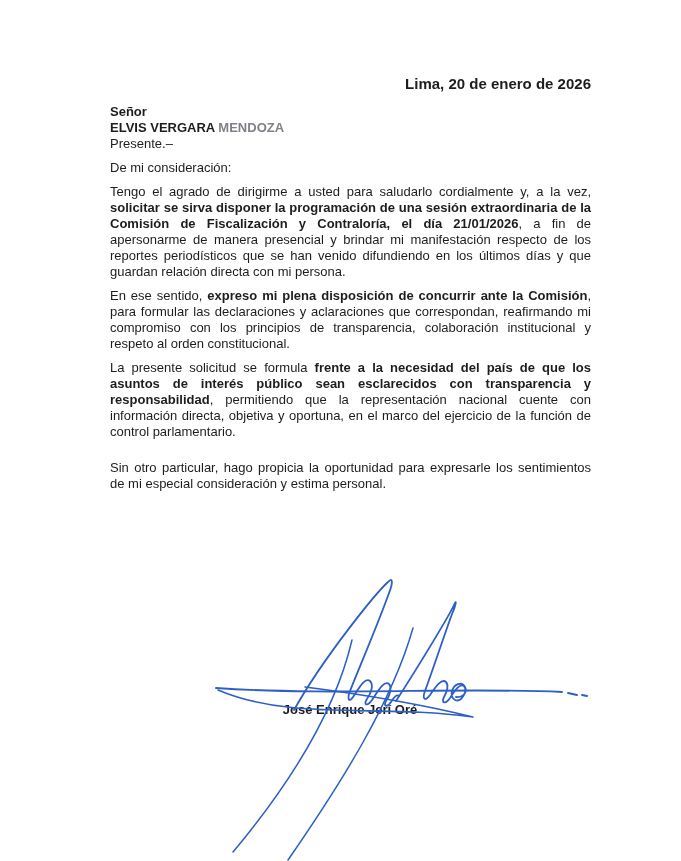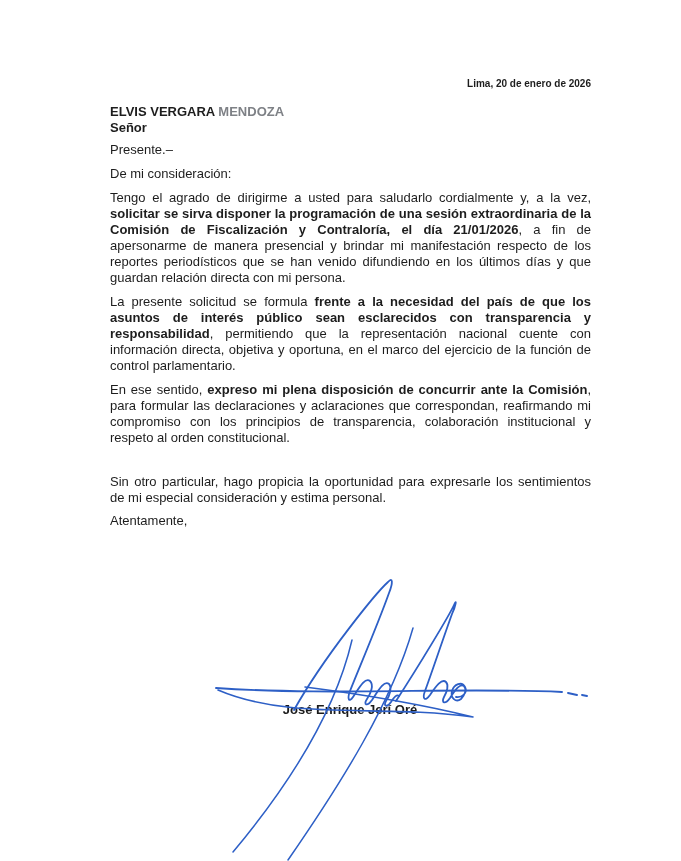--- a/index.html
+++ b/index.html
@@ -14,32 +14,32 @@
   }
   .page {
     position:absolute; top:0; left:0;
     box-sizing:border-box;
     width:681px;
     padding:76px 90px 0 110px;
   }
   .date {
     text-align:right;
     font-weight:bold;
-    font-size:10px; line-height:15px;
+    font-size:15px; line-height:15px;
     margin-bottom:13px;
   }
   .rec-line { font-size:13px; line-height:16px; }
   .bold { font-weight:bold; }
   .name-light { color:#7e8186; font-weight:bold; }
-  .presente { margin-top:6px; font-size:13px; line-height:16px; }
+  .presente { font-size:13px; line-height:16px; }
   p.para {
     margin:8px 0 0 0;
     font-size:13px; line-height:16px;
   }
-  p.para.tall { margin-top:28px; }
+  p.para.tall { margin-top:20px; }
   .just { text-align:justify; }
   .closing { margin-top:7px; font-size:13px; line-height:16px; }
   .sig-name-block {
     position:absolute;
     left:230px; top:702px; width:240px;
     text-align:center;
     font-weight:bold;
     font-size:13px; line-height:16.5px;
     color:#1b1b1b;
     z-index:2;
@@ -58,38 +58,37 @@
   }
 </style>
 </head>
 <body>
 
 <div class="page">
 
   <div class="date">Lima, 20 de enero de 2026</div>
 
   <div>
+    <div class="rec-line bold">Señor</div>
     <div class="rec-line"><span class="bold">ELVIS VERGARA </span><span class="name-light">MENDOZA</span></div>
-    <div class="rec-line bold">Señor</div>
   </div>
 
   <div class="presente">Presente.–</div>
 
 
   <p class="para">De mi consideración:</p>
 
   <p class="para just"><span>Tengo el agrado de dirigirme a usted para saludarlo cordialmente y, a la vez, </span><b>solicitar se sirva disponer la programación de una sesión extraordinaria de la Comisión de Fiscalización y Contraloría, el día 21/01/2026</b><span>, a fin de apersonarme de manera presencial y brindar mi manifestación respecto de los reportes periodísticos que se han venido difundiendo en los últimos días y que guardan relación directa con mi persona.</span></p>
 
+  <p class="para just"><span>En ese sentido, </span><b>expreso mi plena disposición de concurrir ante la Comisión</b><span>, para formular las declaraciones y aclaraciones que correspondan, reafirmando mi compromiso con los principios de transparencia, colaboración institucional y respeto al orden constitucional.</span></p>
+
   <p class="para just"><span>La presente solicitud se formula </span><b>frente a la necesidad del país de que los asuntos de interés público sean esclarecidos con transparencia y responsabilidad</b><span>, permitiendo que la representación nacional cuente con información directa, objetiva y oportuna, en el marco del ejercicio de la función de control parlamentario.</span></p>
-
-  <p class="para just"><span>En ese sentido, </span><b>expreso mi plena disposición de concurrir ante la Comisión</b><span>, para formular las declaraciones y aclaraciones que correspondan, reafirmando mi compromiso con los principios de transparencia, colaboración institucional y respeto al orden constitucional.</span></p>
 
   <p class="para just tall"><span>Sin otro particular, hago propicia la oportunidad para expresarle los sentimientos de mi especial consideración y estima personal.</span></p>
 
-  <div class="closing">Atentamente,</div>
 
 </div>
 
 <div class="sig-name-block">
   <div>José Enrique Jerí Oré</div>
 </div>
 
 <svg class="sig-svg" viewBox="0 0 681 861" xmlns="http://www.w3.org/2000/svg" aria-hidden="true">
 
   <path stroke-width="1.9" d="M216,688 C330,696 460,687 562,692 M568,693 l9,2 M582,695 l5,1"></path>

